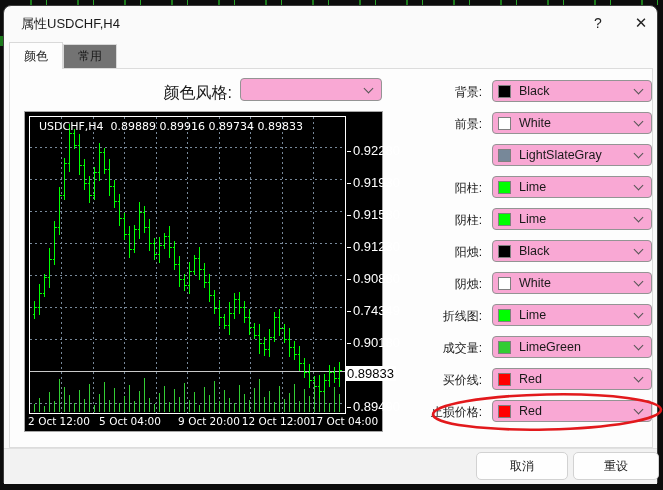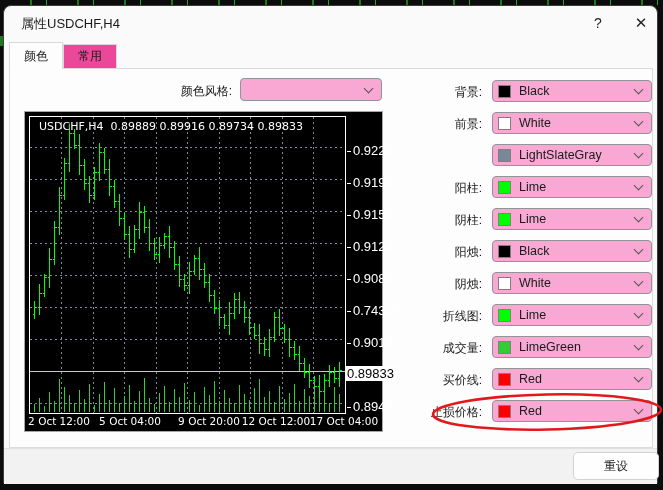--- a/index.html
+++ b/index.html
@@ -17,32 +17,32 @@
   .titlebar{position:absolute;left:0;top:0;right:0;height:34px;}
   .title-text{position:absolute;left:17px;top:9px;font-size:13px;color:#1a1a1a;}
   .tb-btn{position:absolute;top:5px;width:26px;height:24px;border:none;background:transparent;
     font-size:14px;color:#222;cursor:pointer;font-family:"Liberation Sans",sans-serif;}
   .tb-help{left:581px;}
   .tb-close{left:624px;font-size:15px;}
 
   
   .tabbar{position:absolute;left:5px;top:36px;height:26px;display:flex;align-items:flex-end;z-index:3;}
   .tab{box-sizing:border-box;padding:0 14px;font-size:12px;color:#1a1a1a;display:flex;align-items:center;
-    height:24px;background:#ec4899;border:1px solid #d9d9d9;border-bottom:none;cursor:pointer;}
+    height:24px;background:#737373;border:1px solid #d9d9d9;border-bottom:none;cursor:pointer;}
   .tab.active{height:27px;background:#fdfdfd;position:relative;z-index:4;margin-bottom:-1px;}
 
   
   .pane{position:absolute;left:5px;top:62px;width:644px;height:380px;background:#fdfdfd;
     border:1px solid #dcdcdc;box-sizing:border-box;z-index:2;}
 
   .combo{position:absolute;box-sizing:border-box;background:#f9a8d4;border:1px solid #949494;
     border-radius:4px;display:flex;align-items:center;padding:0 22px 0 5px;cursor:pointer;}
   .chev{position:absolute;right:9px;top:50%;width:6px;height:6px;margin-top:-5px;
     border-right:1.4px solid #555;border-bottom:1.4px solid #555;transform:rotate(45deg);}
-  .scheme-label{position:absolute;left:88px;top:14px;width:134px;text-align:right;font-size:12px;color:#1a1a1a;}
+  .scheme-label{position:absolute;left:88px;top:14px;width:134px;text-align:right;font-size:16px;color:#1a1a1a;}
   .scheme-combo{left:230px;top:9px;width:142px;height:23px;}
 
   
   .chart-box{position:absolute;left:14px;top:42px;width:357px;height:319px;background:#000;
     border:1px solid #a6a6a6;box-sizing:content-box;}
   .price-pane{position:absolute;left:4px;top:4px;width:315px;height:296px;border:1px solid #fff;}
   .price-pane svg{position:absolute;left:0;top:0;}
   .chart-title{position:absolute;left:9px;top:3px;font-size:11px;color:#fff;white-space:pre;
     font-family:"DejaVu Sans",sans-serif;}
   .price-axis{position:absolute;left:322px;top:4px;width:40px;height:300px;}
@@ -478,16 +478,17 @@
             </div>
           </div>
         </div>
 
       <svg class="annot" viewBox="0 0 242 46">
         <ellipse id="annot-ellipse" cx="122" cy="22" rx="114" ry="17.5" fill="none" stroke-width="2.6" transform="rotate(-1.2 122 22)" stroke="#E2191C"></ellipse>
       </svg>
     </div>
 
     <div class="footer">
+        <button class="fbtn" style="left:472px;width:92px">取消</button>
         <button class="fbtn" style="left:569px;width:86px">重设</button>
       </div>
   </div>
 </div>
 
 </body></html>

